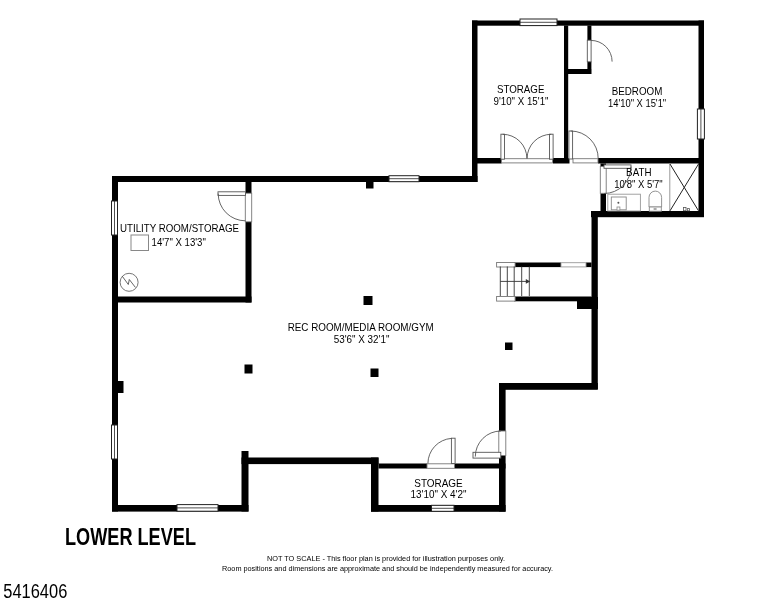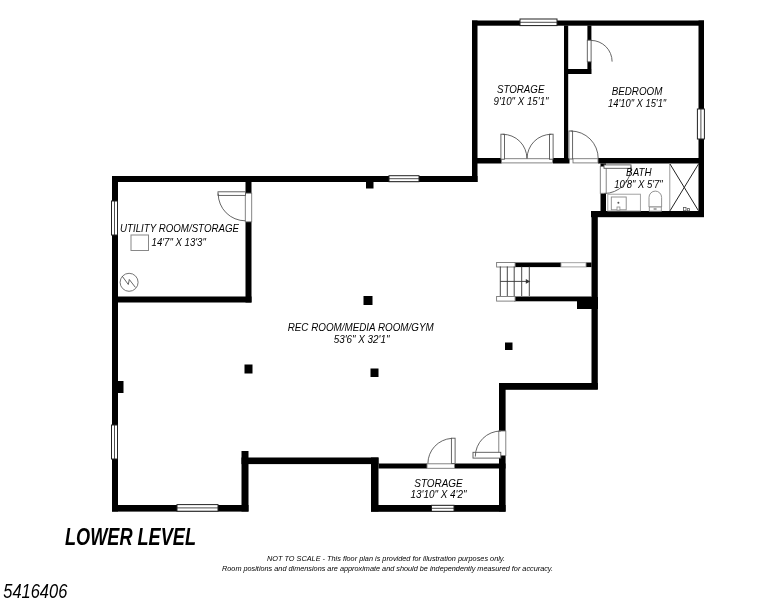--- a/index.html
+++ b/index.html
@@ -1,16 +1,16 @@
 <!DOCTYPE html>
 <html><head>
 <meta charset="utf-8">
 <style>
   html,body{margin:0;padding:0;background:#fff;}
-  .page{position:relative;width:776px;height:600px;background:#fff;overflow:hidden;font-style:italic;}
+  .page{position:relative;width:776px;height:600px;background:#fff;overflow:hidden;}
   svg text{font-family:"Liberation Sans",sans-serif;fill:#000;}
 </style>
 </head>
 <body>
 <div class="page">
 <svg width="776" height="600" viewBox="0 0 776 600" xmlns="http://www.w3.org/2000/svg">
 
 <rect x="0" y="0" width="776" height="600" fill="#ffffff"></rect>
 
 <rect x="472" y="20.5" width="232" height="5.2" fill="#000"></rect>

